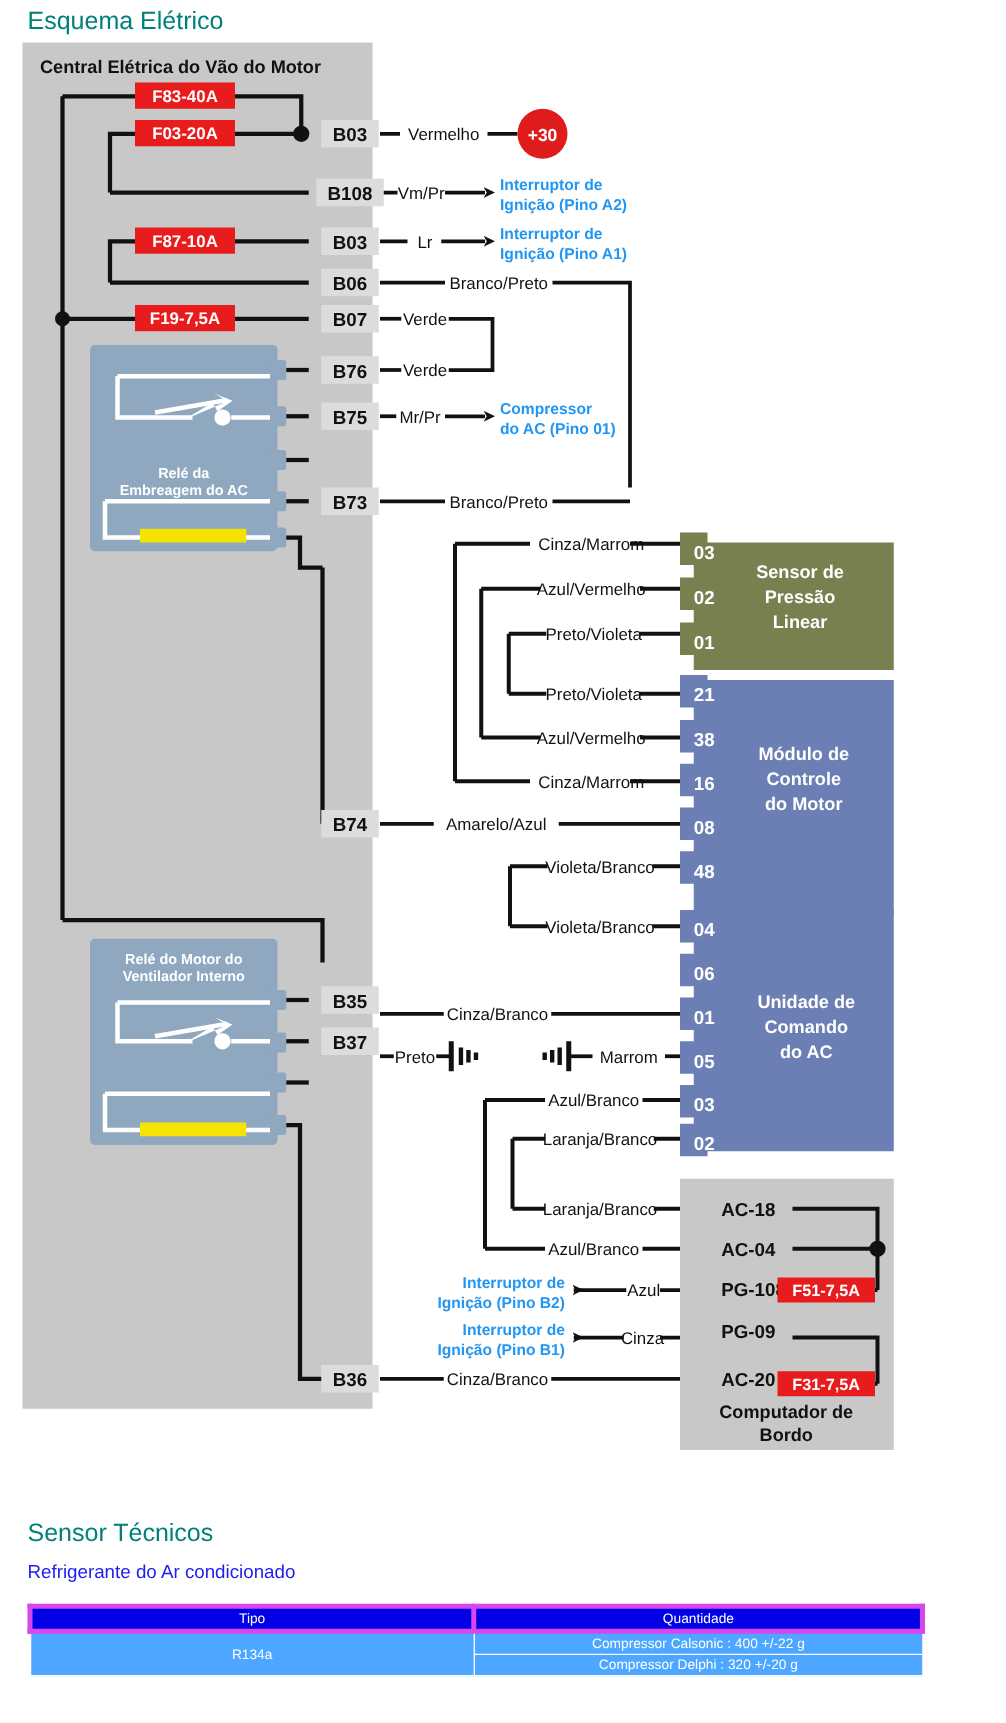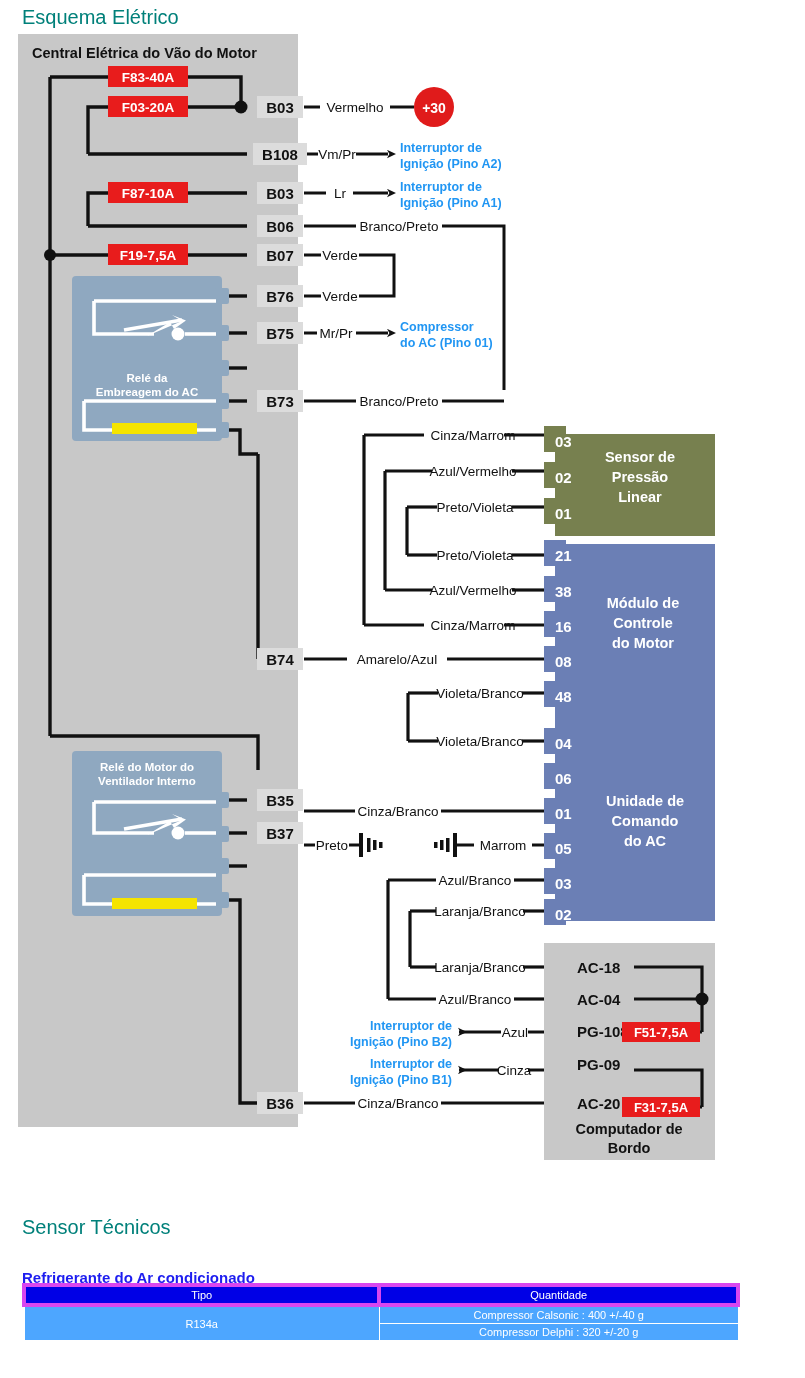--- a/index.html
+++ b/index.html
@@ -1,21 +1,21 @@
 <!DOCTYPE html>
 <html><head>
 <meta charset="utf-8">
 <style>
   html,body{margin:0;padding:0;background:#fff;}
   body{width:805px;height:1378px;position:relative;
        font-family:"Liberation Sans","DejaVu Sans",sans-serif;}
   #root{position:relative;width:805px;height:1378px;}
 
   .h-teal{position:absolute;color:#00807a;font-size:20px;}
-  .h-blue{position:absolute;color:#1d1df0;font-size:15px;font-weight:bold;margin-top:20px;}
+  .h-blue{position:absolute;color:#1d1df0;font-size:15px;font-weight:normal;}
 
   #diagram{position:absolute;left:4px;top:30px;width:636px;height:1140px;}
 
   table.spec{position:absolute;left:22px;top:1283px;border-collapse:collapse;
              width:718px;}
   table.spec th{background:#0000e6;color:#fff;font-size:11px;font-weight:normal;
              border:4px solid #d946ef;padding:2px 4px;text-align:center;}
   table.spec td{background:#4da6ff;color:#fff;font-size:11px;
              border:1px solid #fff;padding:2px 4px;text-align:center;}
   svg text{font-family:"Liberation Sans","DejaVu Sans",sans-serif;}
@@ -454,21 +454,21 @@
   <div class="h-blue" style="left:22px;top:1249px;">Refrigerante do Ar condicionado</div>
 
   <table class="spec">
     <tbody>
         <tr>
       <th style="width:358px;">Tipo</th>
       <th style="width:360px;">Quantidade</th>
     </tr>
     <tr>
       <td rowspan="2">R134a</td>
-      <td>Compressor Calsonic : 400 +/-40 g</td>
+      <td>Compressor Calsonic : 400 +/-22 g</td>
     </tr>
     <tr>
       <td>Compressor Delphi : 320 +/-20 g</td>
     </tr>
   </tbody>
     </table>
 
 </div>
 
 </body></html>

